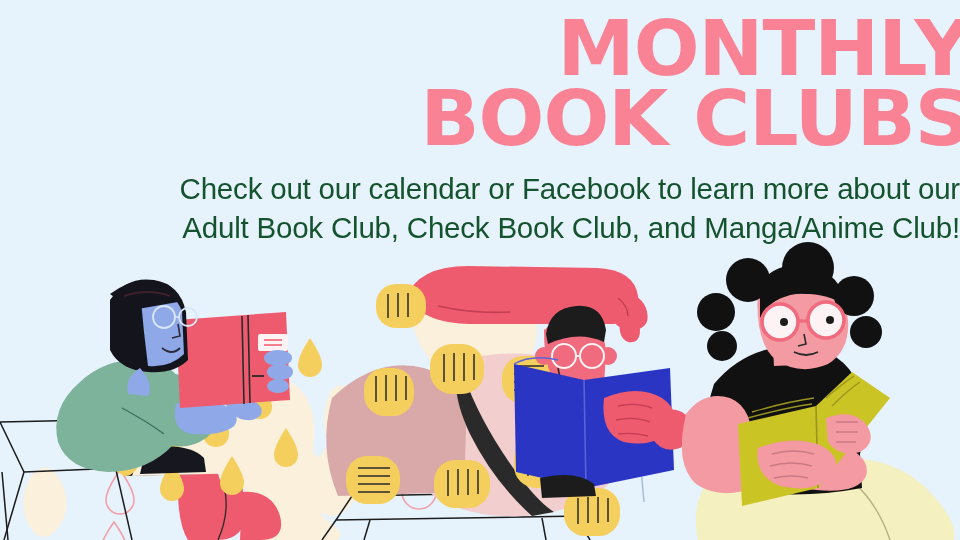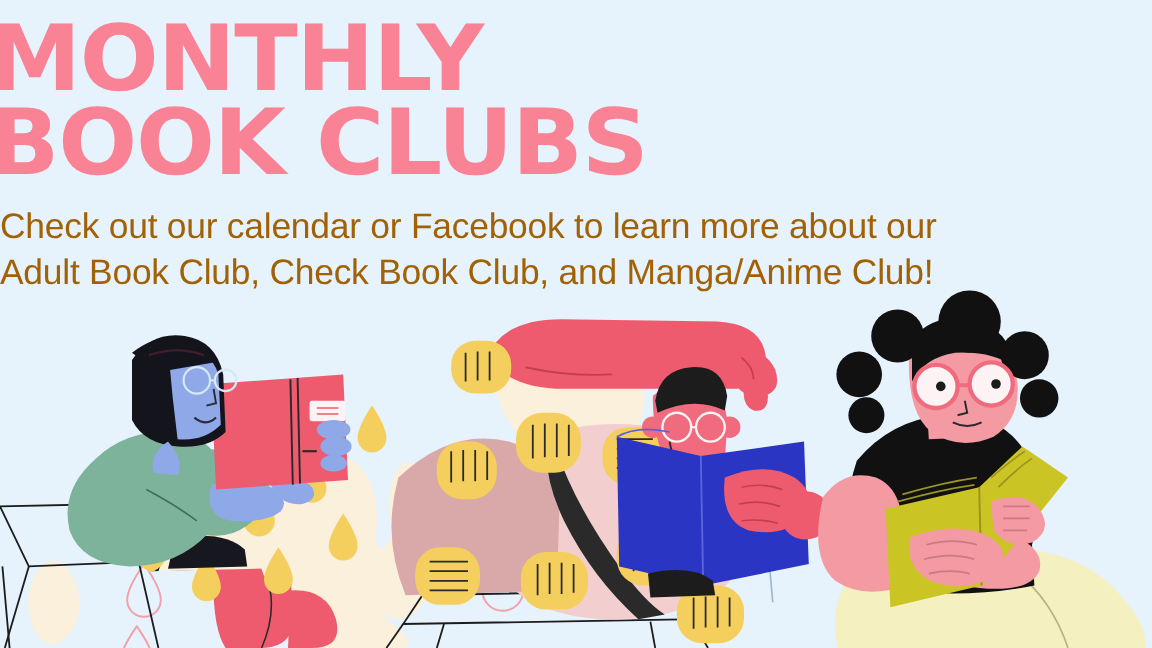--- a/index.html
+++ b/index.html
@@ -23,21 +23,21 @@
     overflow: hidden;
   }
 
   
   .text-block {
     position: absolute;
     left: 0;
     top: 0;
     width: 960px;
     z-index: 5;
-    text-align: left;
+    text-align: right;
   }
   .headline {
     margin: 0;
     padding-top: 14px;
     color: #fa8295;
     font-family: "DejaVu Sans", sans-serif;
     font-weight: 700;
     font-size: 76px;
     line-height: 0.92;
     letter-spacing: -1px;
@@ -117,21 +117,21 @@
         <path d="M30 206 Q46 184 60 208 Q74 234 58 256 Q42 276 28 252 Q18 228 30 206 Z"></path>
       </g>
     </svg>
   </div>
 
   <div class="text-block">
     <h1 class="headline" style="color: rgb(250, 130, 149);">
       <span class="hl-line">MONTHLY</span>
       <span class="hl-line">BOOK CLUBS</span>
     </h1>
-    <p class="subhead" style="color: #a16207;">
+    <p class="subhead" style="color: #14532d;">
       <span class="sh-line">Check out our calendar or Facebook to learn more about our</span>
       <span class="sh-line">Adult Book Club, Check Book Club, and Manga/Anime Club!</span>
     </p>
   </div>
 
   <div class="illustration">
 
     <div class="figure fig-left">
       <svg width="300" height="268" viewBox="0 0 300 268">
 

